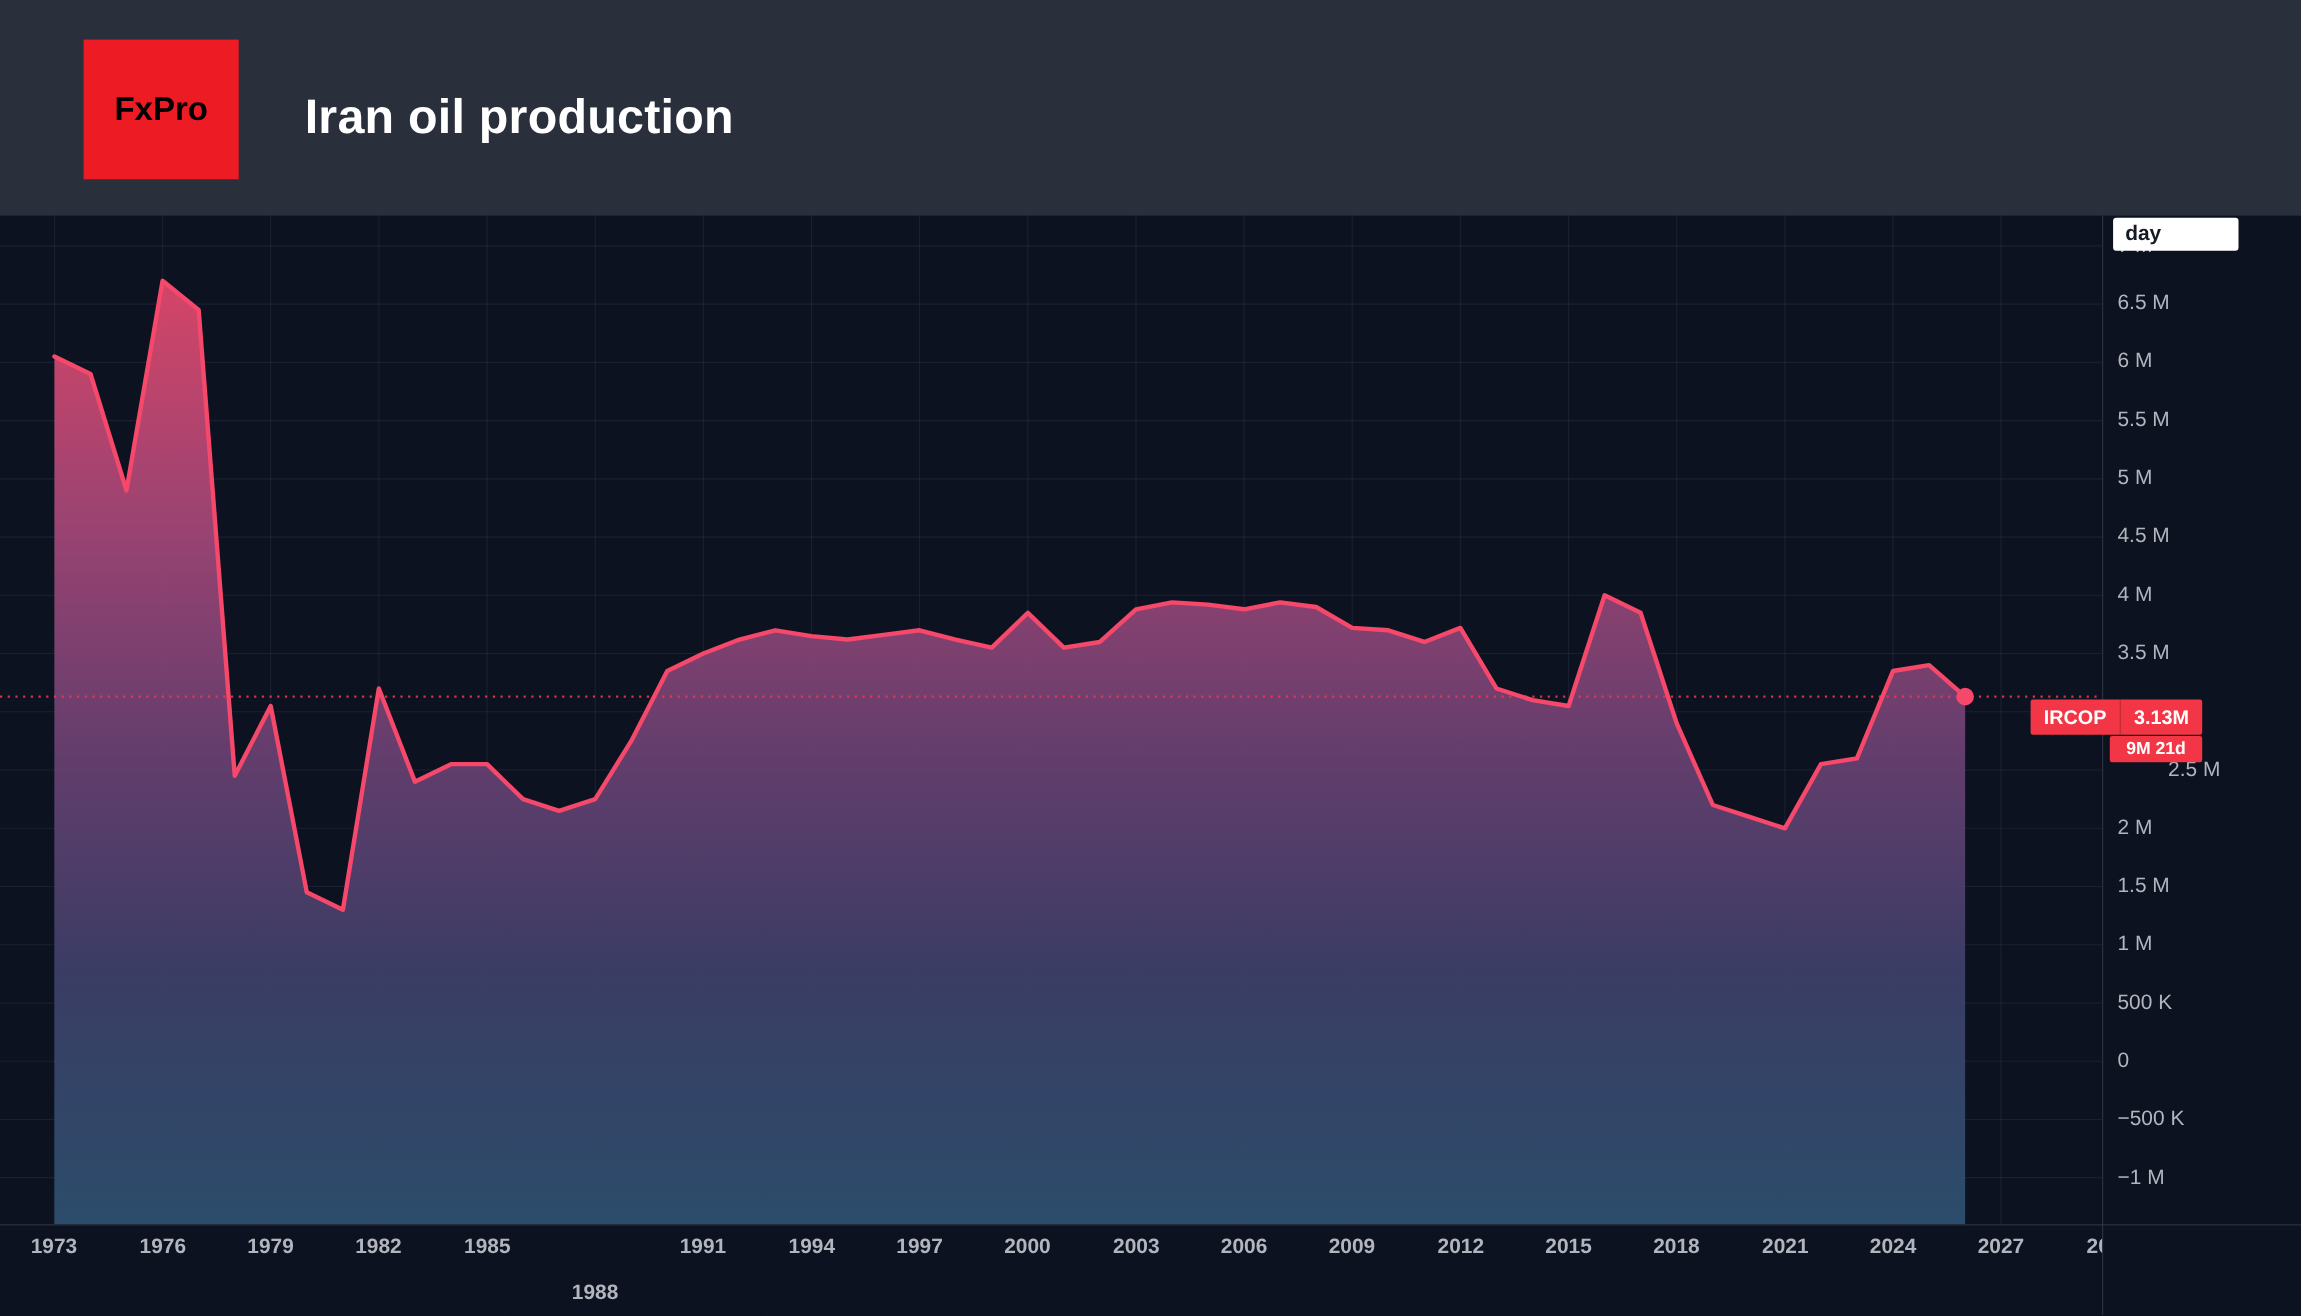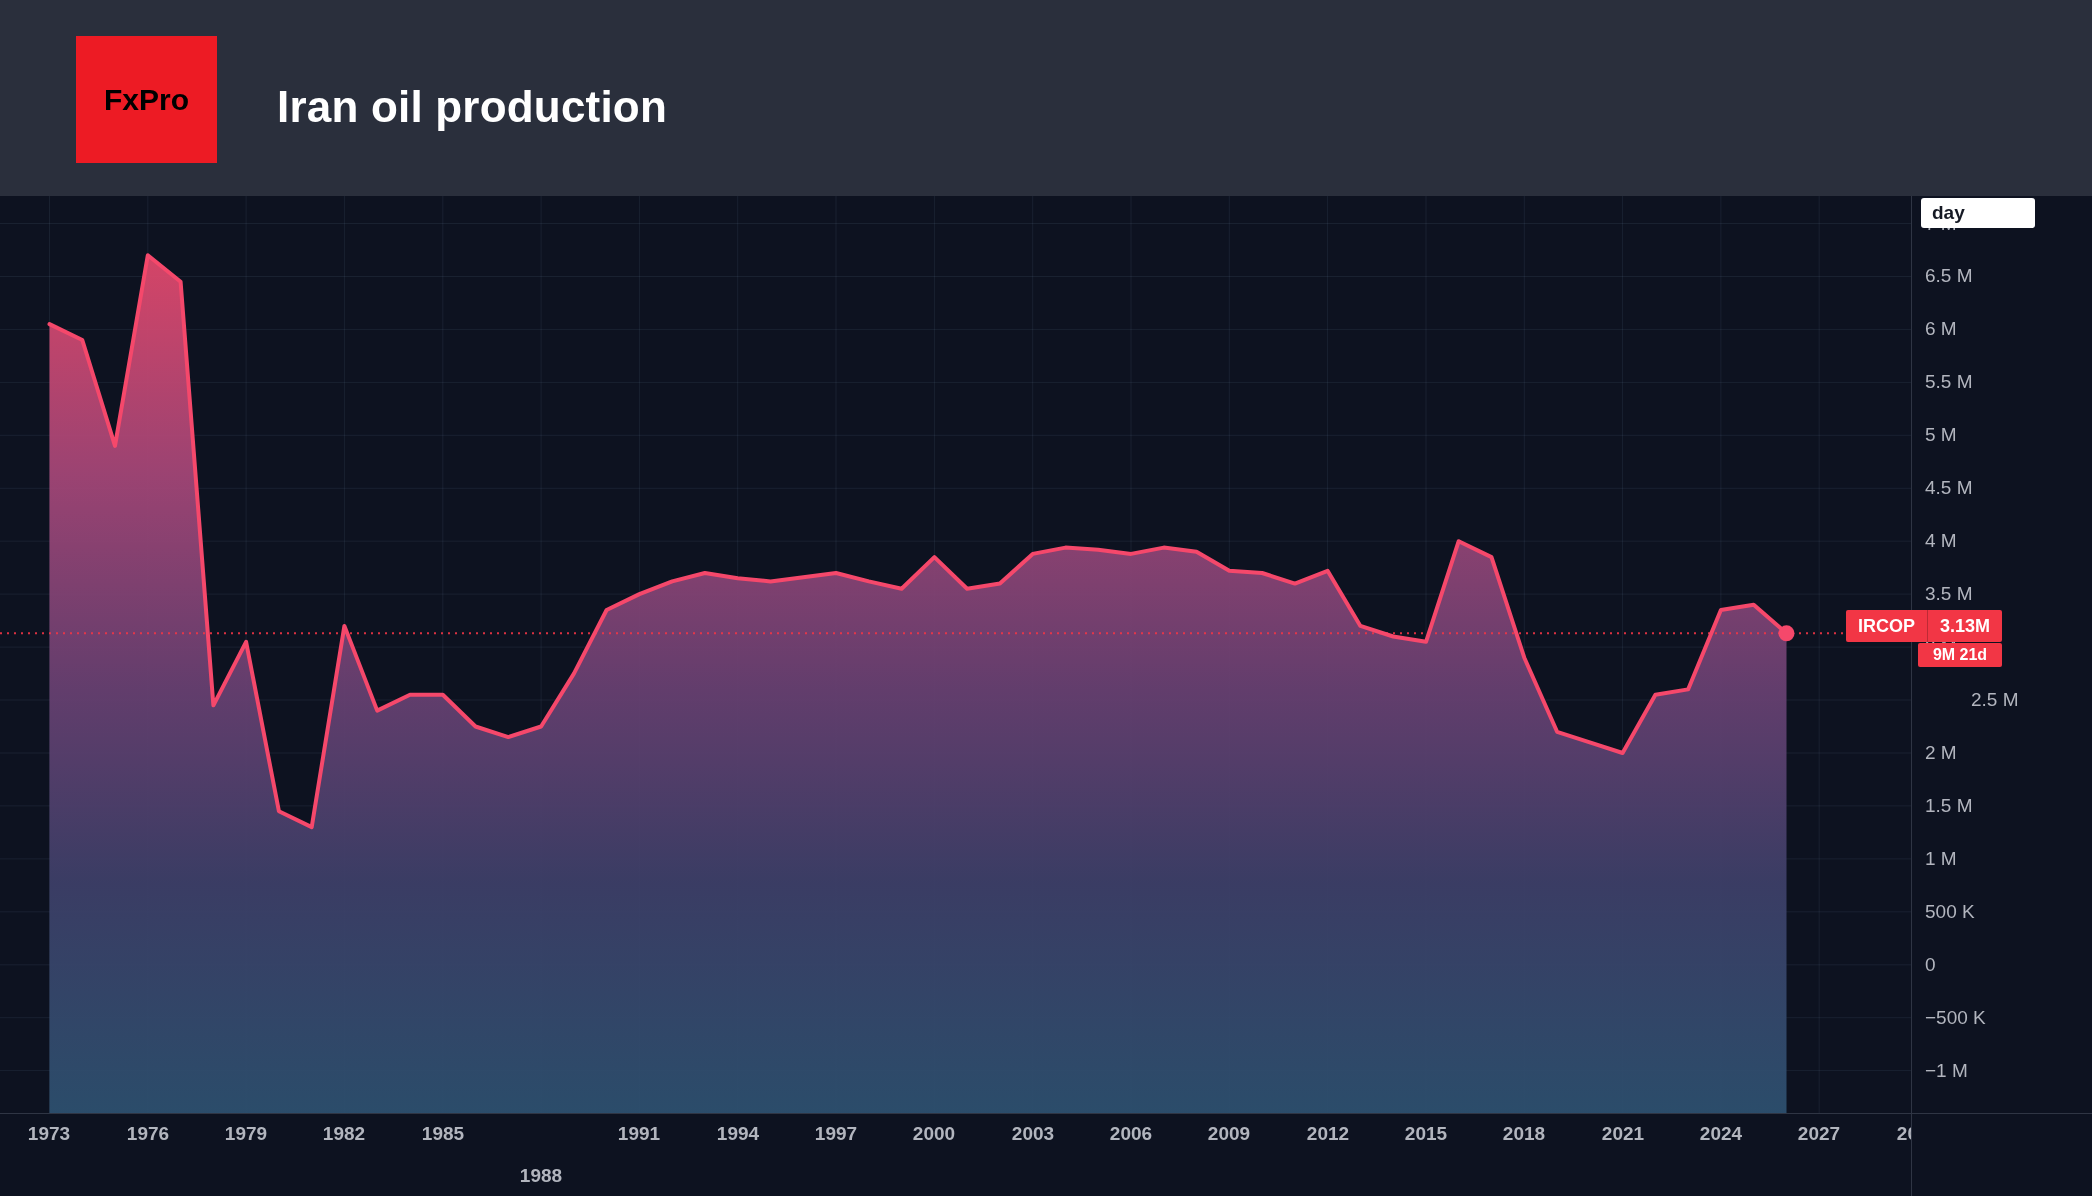--- a/index.html
+++ b/index.html
@@ -146,21 +146,21 @@
         <div class="ytick" style="top: 493px; margin-left: 46px;">2.5 M</div>
         <div class="ytick" style="top: 546px;">2 M</div>
         <div class="ytick" style="top: 599px;">1.5 M</div>
         <div class="ytick" style="top: 652px;">1 M</div>
         <div class="ytick" style="top: 705px;">500 K</div>
         <div class="ytick" style="top: 758px;">0</div>
         <div class="ytick" style="top: 811px;">−500 K</div>
         <div class="ytick" style="top: 864px;">−1 M</div>
       </div>
 
-    <div class="price-badge" style="top: 414px;">
+    <div class="price-badge" style="top: 440px;">
       <div class="badge-row1">
         <span class="badge-symbol">IRCOP</span>
         <span class="badge-value">3.13M</span>
       </div>
       <div class="badge-row2">9M 21d</div>
     </div>
   </div>
 
 </div>
 

